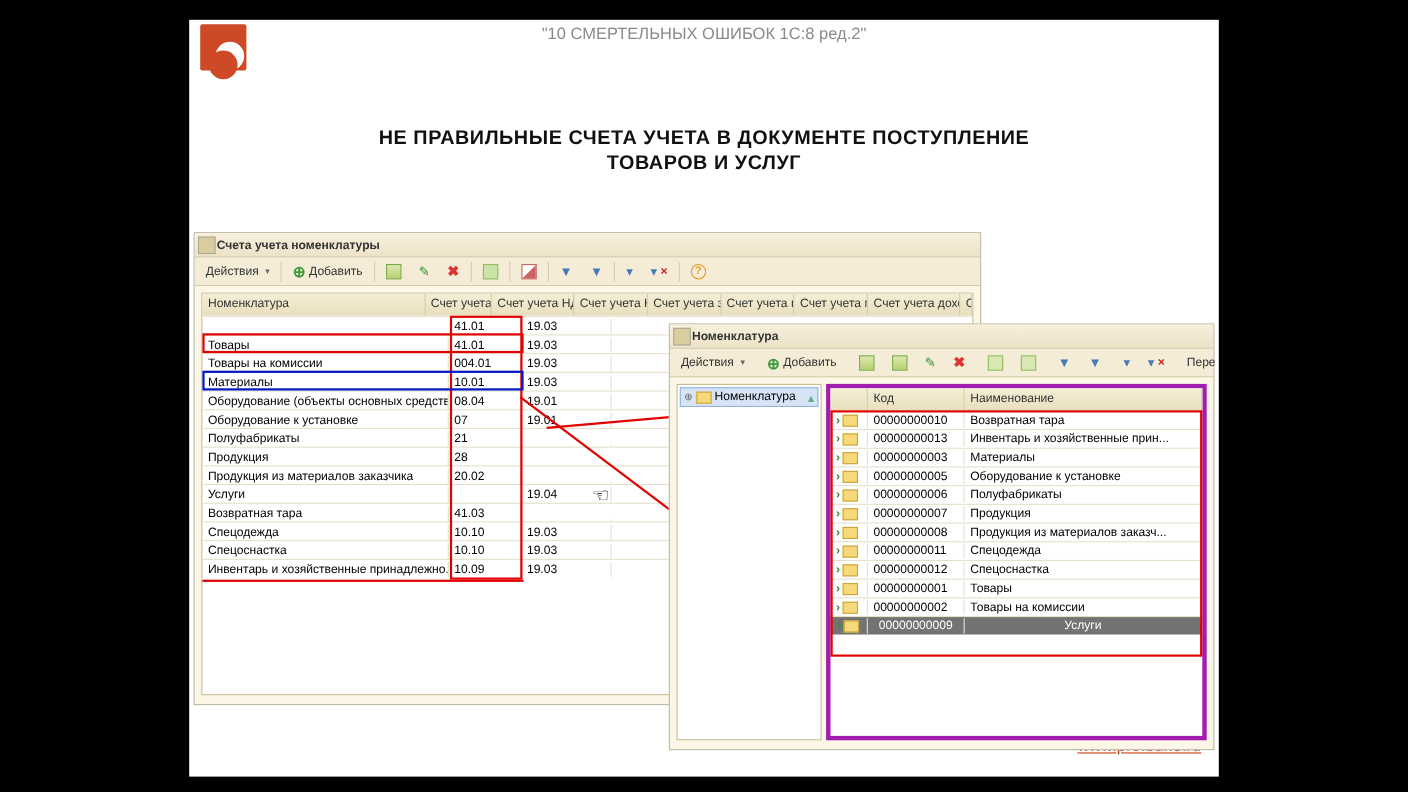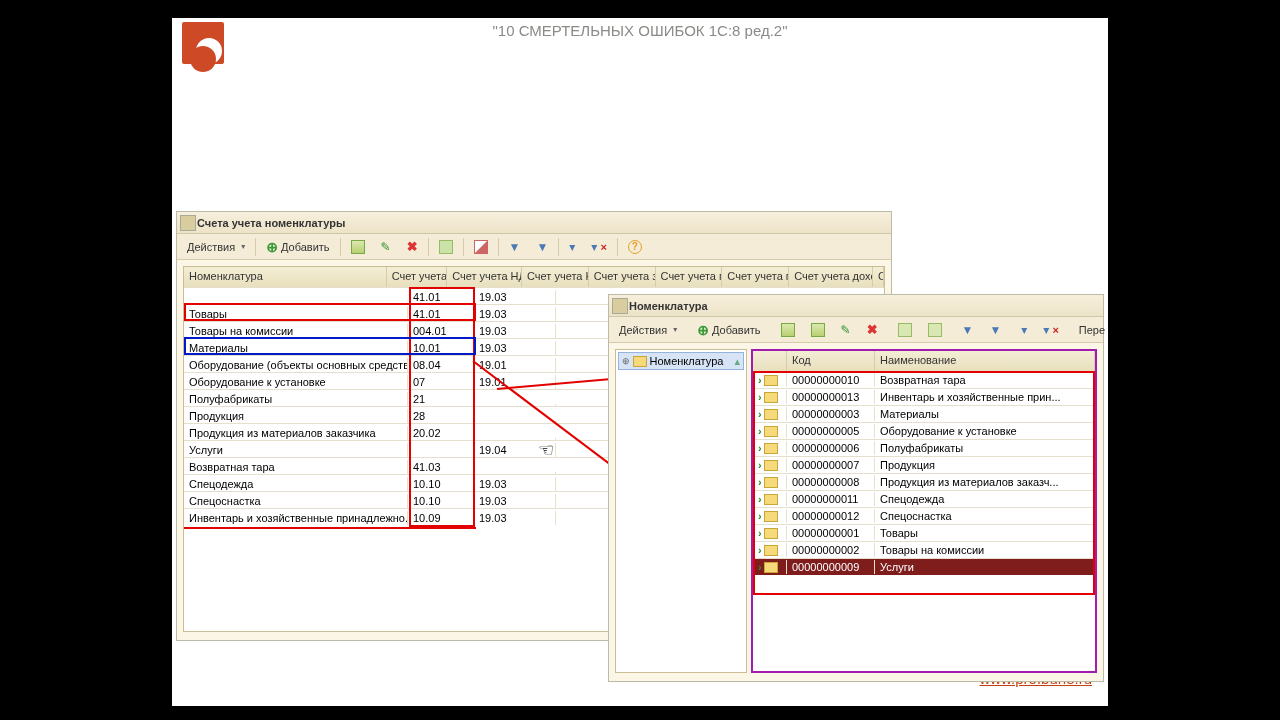--- a/index.html
+++ b/index.html
@@ -48,38 +48,42 @@
   .hl-blue { position: absolute; border: 2px solid #0018c8; pointer-events: none; }
   .line-red { position: absolute; background: #e20000; height: 2px; transform-origin: left center; }
 
   
   .win2 { left: 436px; top: 276px; width: 496px; height: 388px; z-index: 5; }
   .tree { position: absolute; left: 6px; top: 54px; width: 132px; bottom: 8px; background: #fff; border: 1px solid #c8bd94; }
   .tree-row { display: flex; align-items: center; height: 18px; padding: 0 3px; gap: 3px; background: #d6e4f5; border: 1px solid #95b3dc; margin: 2px; }
   .folder { width: 14px; height: 11px; background: #f6d97a; border: 1px solid #caa637; display: inline-block; }
   .plus { color: #666; font-size: 9px; }
 
-  .grid2 { position: absolute; left: 142px; top: 54px; right: 6px; bottom: 8px; background: #fff; border: 2px solid #a21caf; }
+  .grid2 { position: absolute; left: 142px; top: 54px; right: 6px; bottom: 8px; background: #fff; border: 4px solid #a21caf; }
   .w-ic { width: 34px; }
   .w-code { width: 88px; }
   .w-name { width: 212px; }
   .grow2 { display: flex; height: 17px; border-top: 1px solid #e4e0cd; align-items: center; }
-  .sel { background: #7f1d1d; color: #fff; }
+  .sel { background: #737373; color: #fff; text-align: center; }
   .arrow-folder { display:inline-flex; align-items:center; gap:2px; }
   .arrow-folder::before { content: "›"; color:#2a8f2a; font-weight:bold; font-size:11px;}
 
   .cursor { position: absolute; left: 366px; top: 421px; font-size: 18px; color: #000; z-index: 20; }
 </style>
 </head>
 <body>
 
 <div class="stage">
   <div class="slide">
     <div class="logo"></div>
     <div class="pretitle">"10 СМЕРТЕЛЬНЫХ ОШИБОК 1С:8 ред.2"</div>
+    <div class="subtitle">
+      <div>НЕ ПРАВИЛЬНЫЕ СЧЕТА УЧЕТА В ДОКУМЕНТЕ ПОСТУПЛЕНИЕ</div>
+      <div>ТОВАРОВ И УСЛУГ</div>
+    </div>
 
     <div class="win win1">
       <div class="win-title">Счета учета номенклатуры</div>
       <div class="toolbar">
         <span class="tbtn drop">Действия</span>
         <span class="sep"></span>
         <span class="tbtn">
             <span class="i-plus">⊕</span>
             <span>Добавить</span>
           </span>

